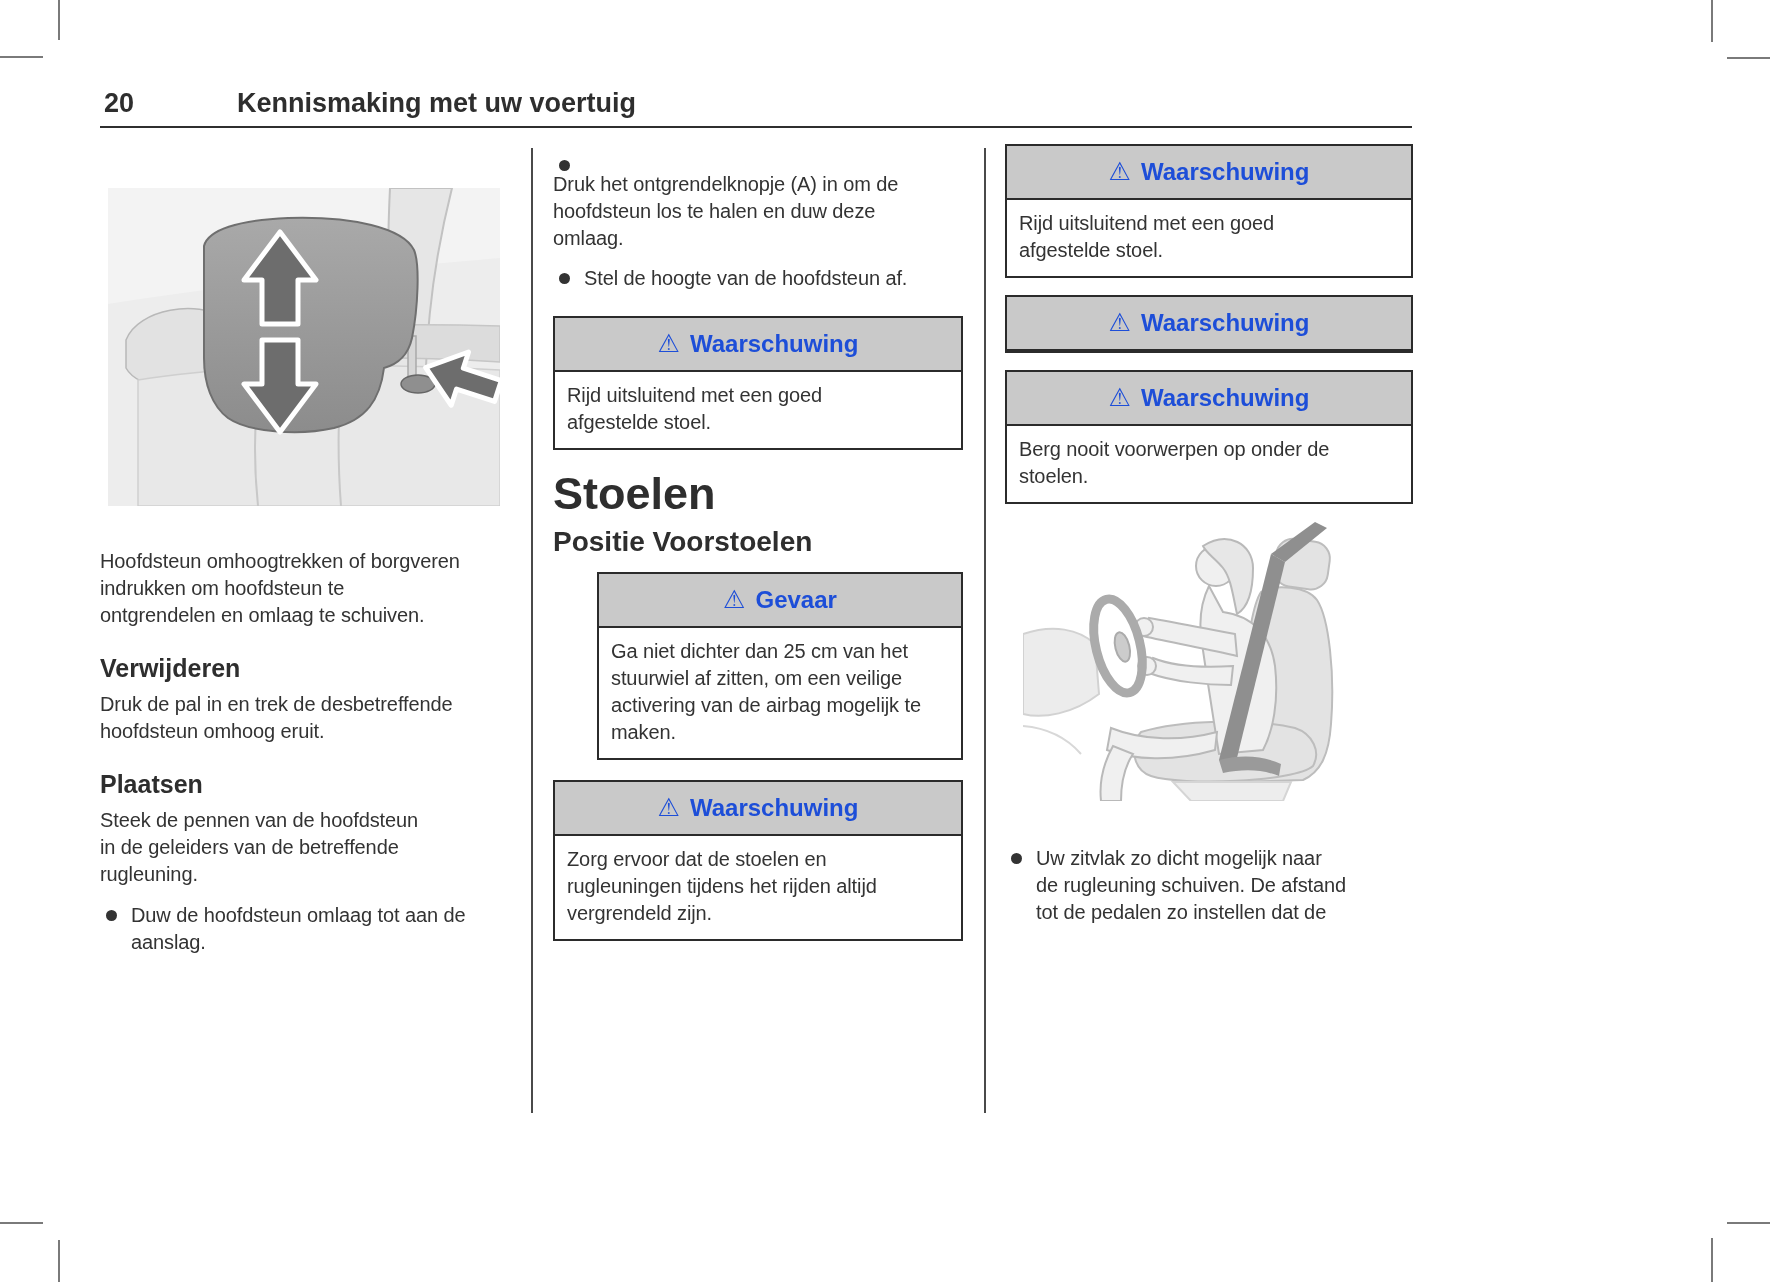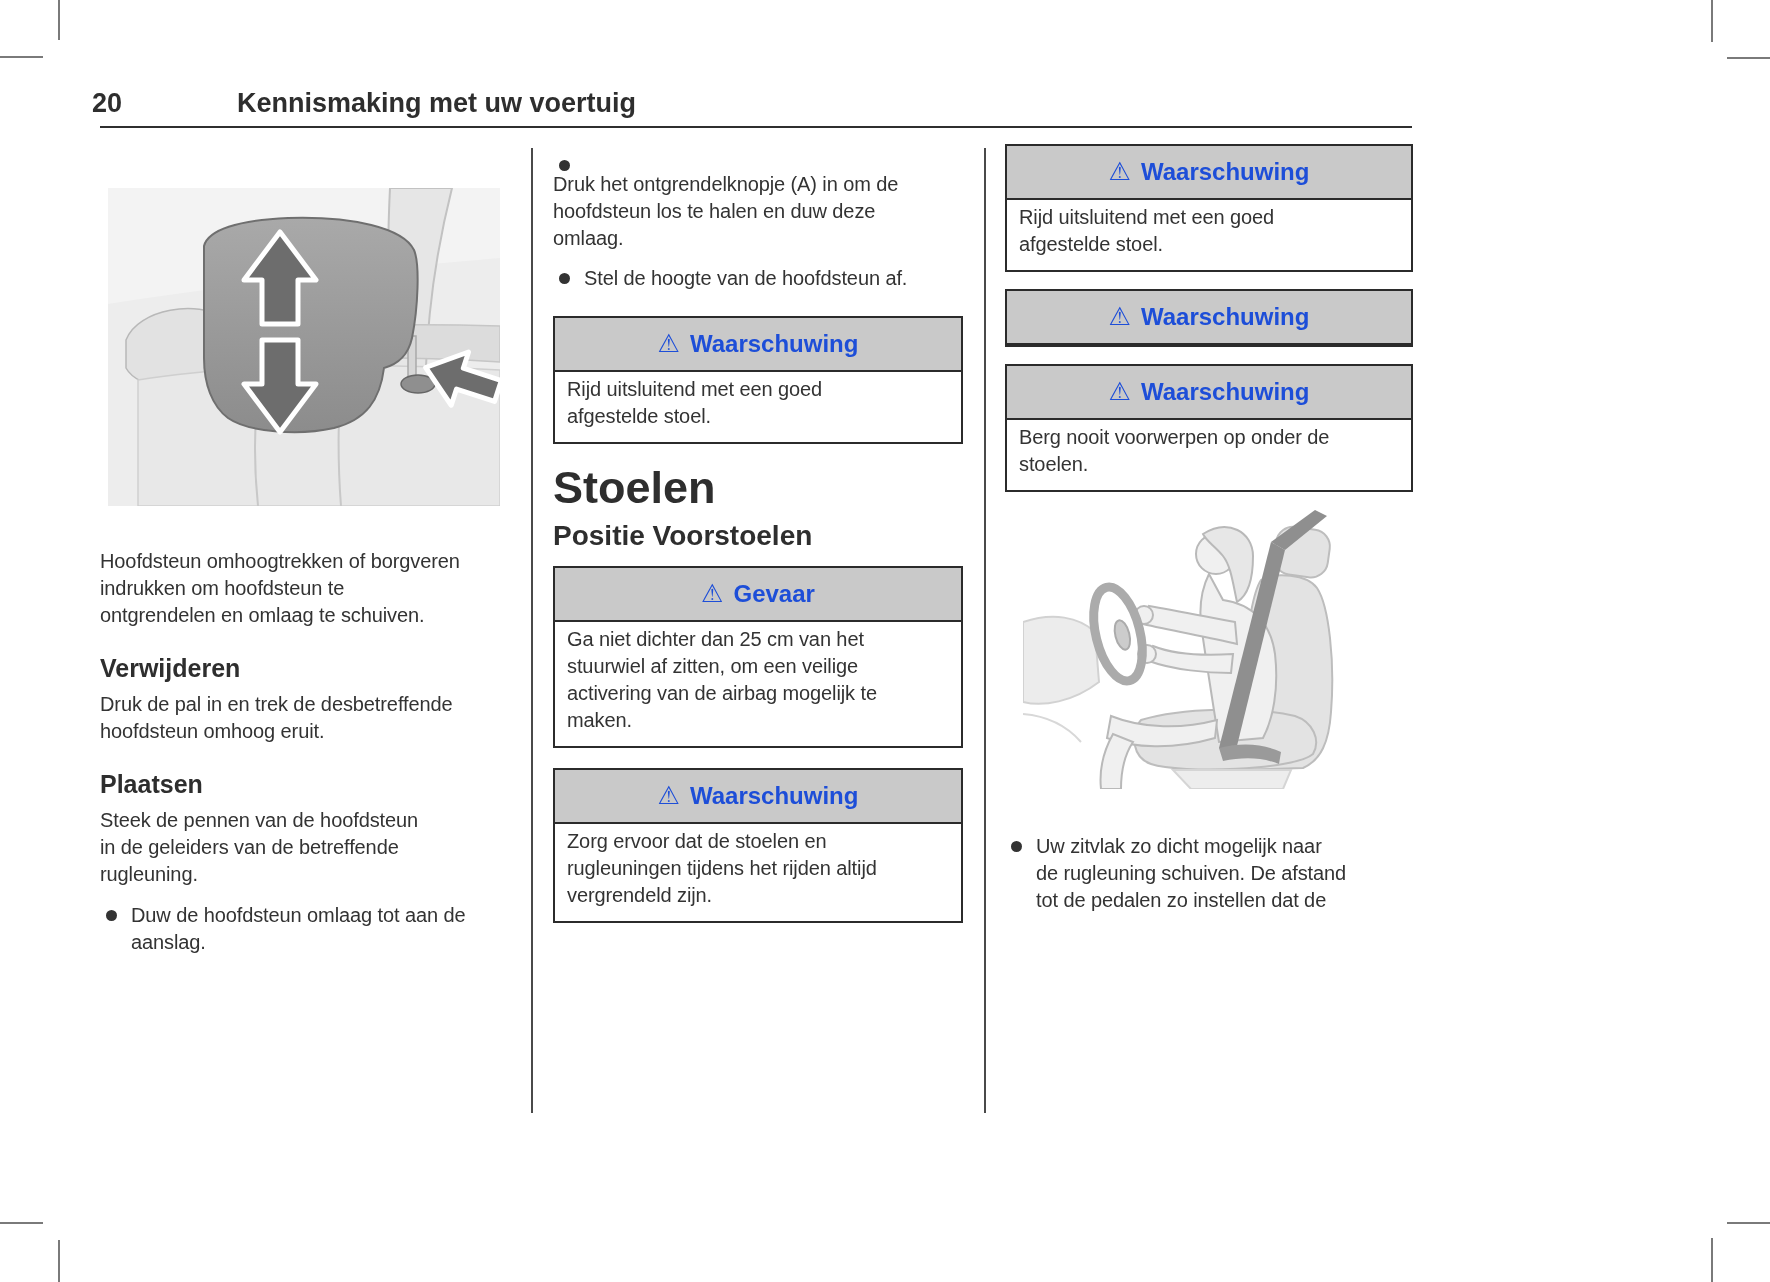--- a/index.html
+++ b/index.html
@@ -12,21 +12,21 @@
   .cm-tl-v{left:58px;top:0;width:2px;height:40px;}
   .cm-tl-h{left:0;top:56px;width:43px;height:2px;}
   .cm-tr-v{left:1711px;top:0;width:2px;height:42px;}
   .cm-tr-h{left:1727px;top:57px;width:43px;height:2px;}
   .cm-bl-h{left:0;top:1222px;width:43px;height:2px;}
   .cm-bl-v{left:58px;top:1240px;width:2px;height:42px;}
   .cm-br-h{left:1727px;top:1222px;width:43px;height:2px;}
   .cm-br-v{left:1711px;top:1238px;width:2px;height:44px;}
 
   
-  .page-number{position:absolute;left:92px;top:88px;font-size:27px;font-weight:bold;color:#2e2e2e;}
+  .page-number{position:absolute;left:104px;top:88px;font-size:27px;font-weight:bold;color:#2e2e2e;}
   .running-head{position:absolute;left:237px;top:88px;font-size:27px;font-weight:bold;color:#2e2e2e;}
   .header-rule{position:absolute;left:100px;top:126px;width:1312px;height:2px;background:#2f2f2f;}
 
   .divider{position:absolute;top:148px;width:2px;height:965px;background:#4a4a4a;}
   .divider-1{left:531px;}
   .divider-2{left:984px;}
 
   .col{position:absolute;top:140px;}
   .col-1{left:100px;width:412px;}
   .col-2{left:553px;width:410px;}
@@ -41,32 +41,32 @@
 
   .bullet{display:flex;align-items:flex-start;}
   .bullet .dot{flex:none;width:11px;height:11px;border-radius:50%;background:#333;margin:8px 14px 0 6px;}
 
   .warnbox{border:2px solid #2b2b2b;background:#ffffff;}
   .warnbox-header{
     background:#c9c9c9;border-bottom:2px solid #2b2b2b;text-align:center;
     font-size:24px;line-height:26px;font-weight:bold;color:#1d4ed8;padding:13px 0;
   }
   .warn-icon{font-weight:normal;font-size:25px;margin-right:10px;font-family:"DejaVu Sans",sans-serif;}
-  .warnbox-body{padding:4px 12px 12px;overflow:hidden;}
+  .warnbox-body{padding:10px 12px 12px;overflow:hidden;}
 
   
   .col-1 .figure-box{margin:48px 0 0 8px;width:392px;height:318px;background:#ededed;}
   .col-1 .para-first{margin-top:42px;}
   .col-1 .bullet{margin-top:14px;}
 
   
   .col-2 .bullet-1{margin-top:12px;flex-direction:column;}
   .col-2 .bullet-2{margin-top:13px;}
   .col-2 .warnbox-a{margin-top:24px;}
-  .col-2 .dangerbox{margin-top:14px;}
+  .col-2 .dangerbox{margin-top:14px;margin-left:44px;}
   .col-2 .warnbox-b{margin-top:20px;}
 
   
   .col-3 .warnbox-a{margin-top:4px;}
   .col-3 .warnbox-b{margin-top:17px;}
   .col-3 .warnbox-c{margin-top:17px;}
   .col-3 .figure-box{margin:12px 0 0 18px;width:368px;height:285px;background:#ffffff;}
   .col-3 .bullet{margin-top:44px;}
 
   svg{display:block;}

